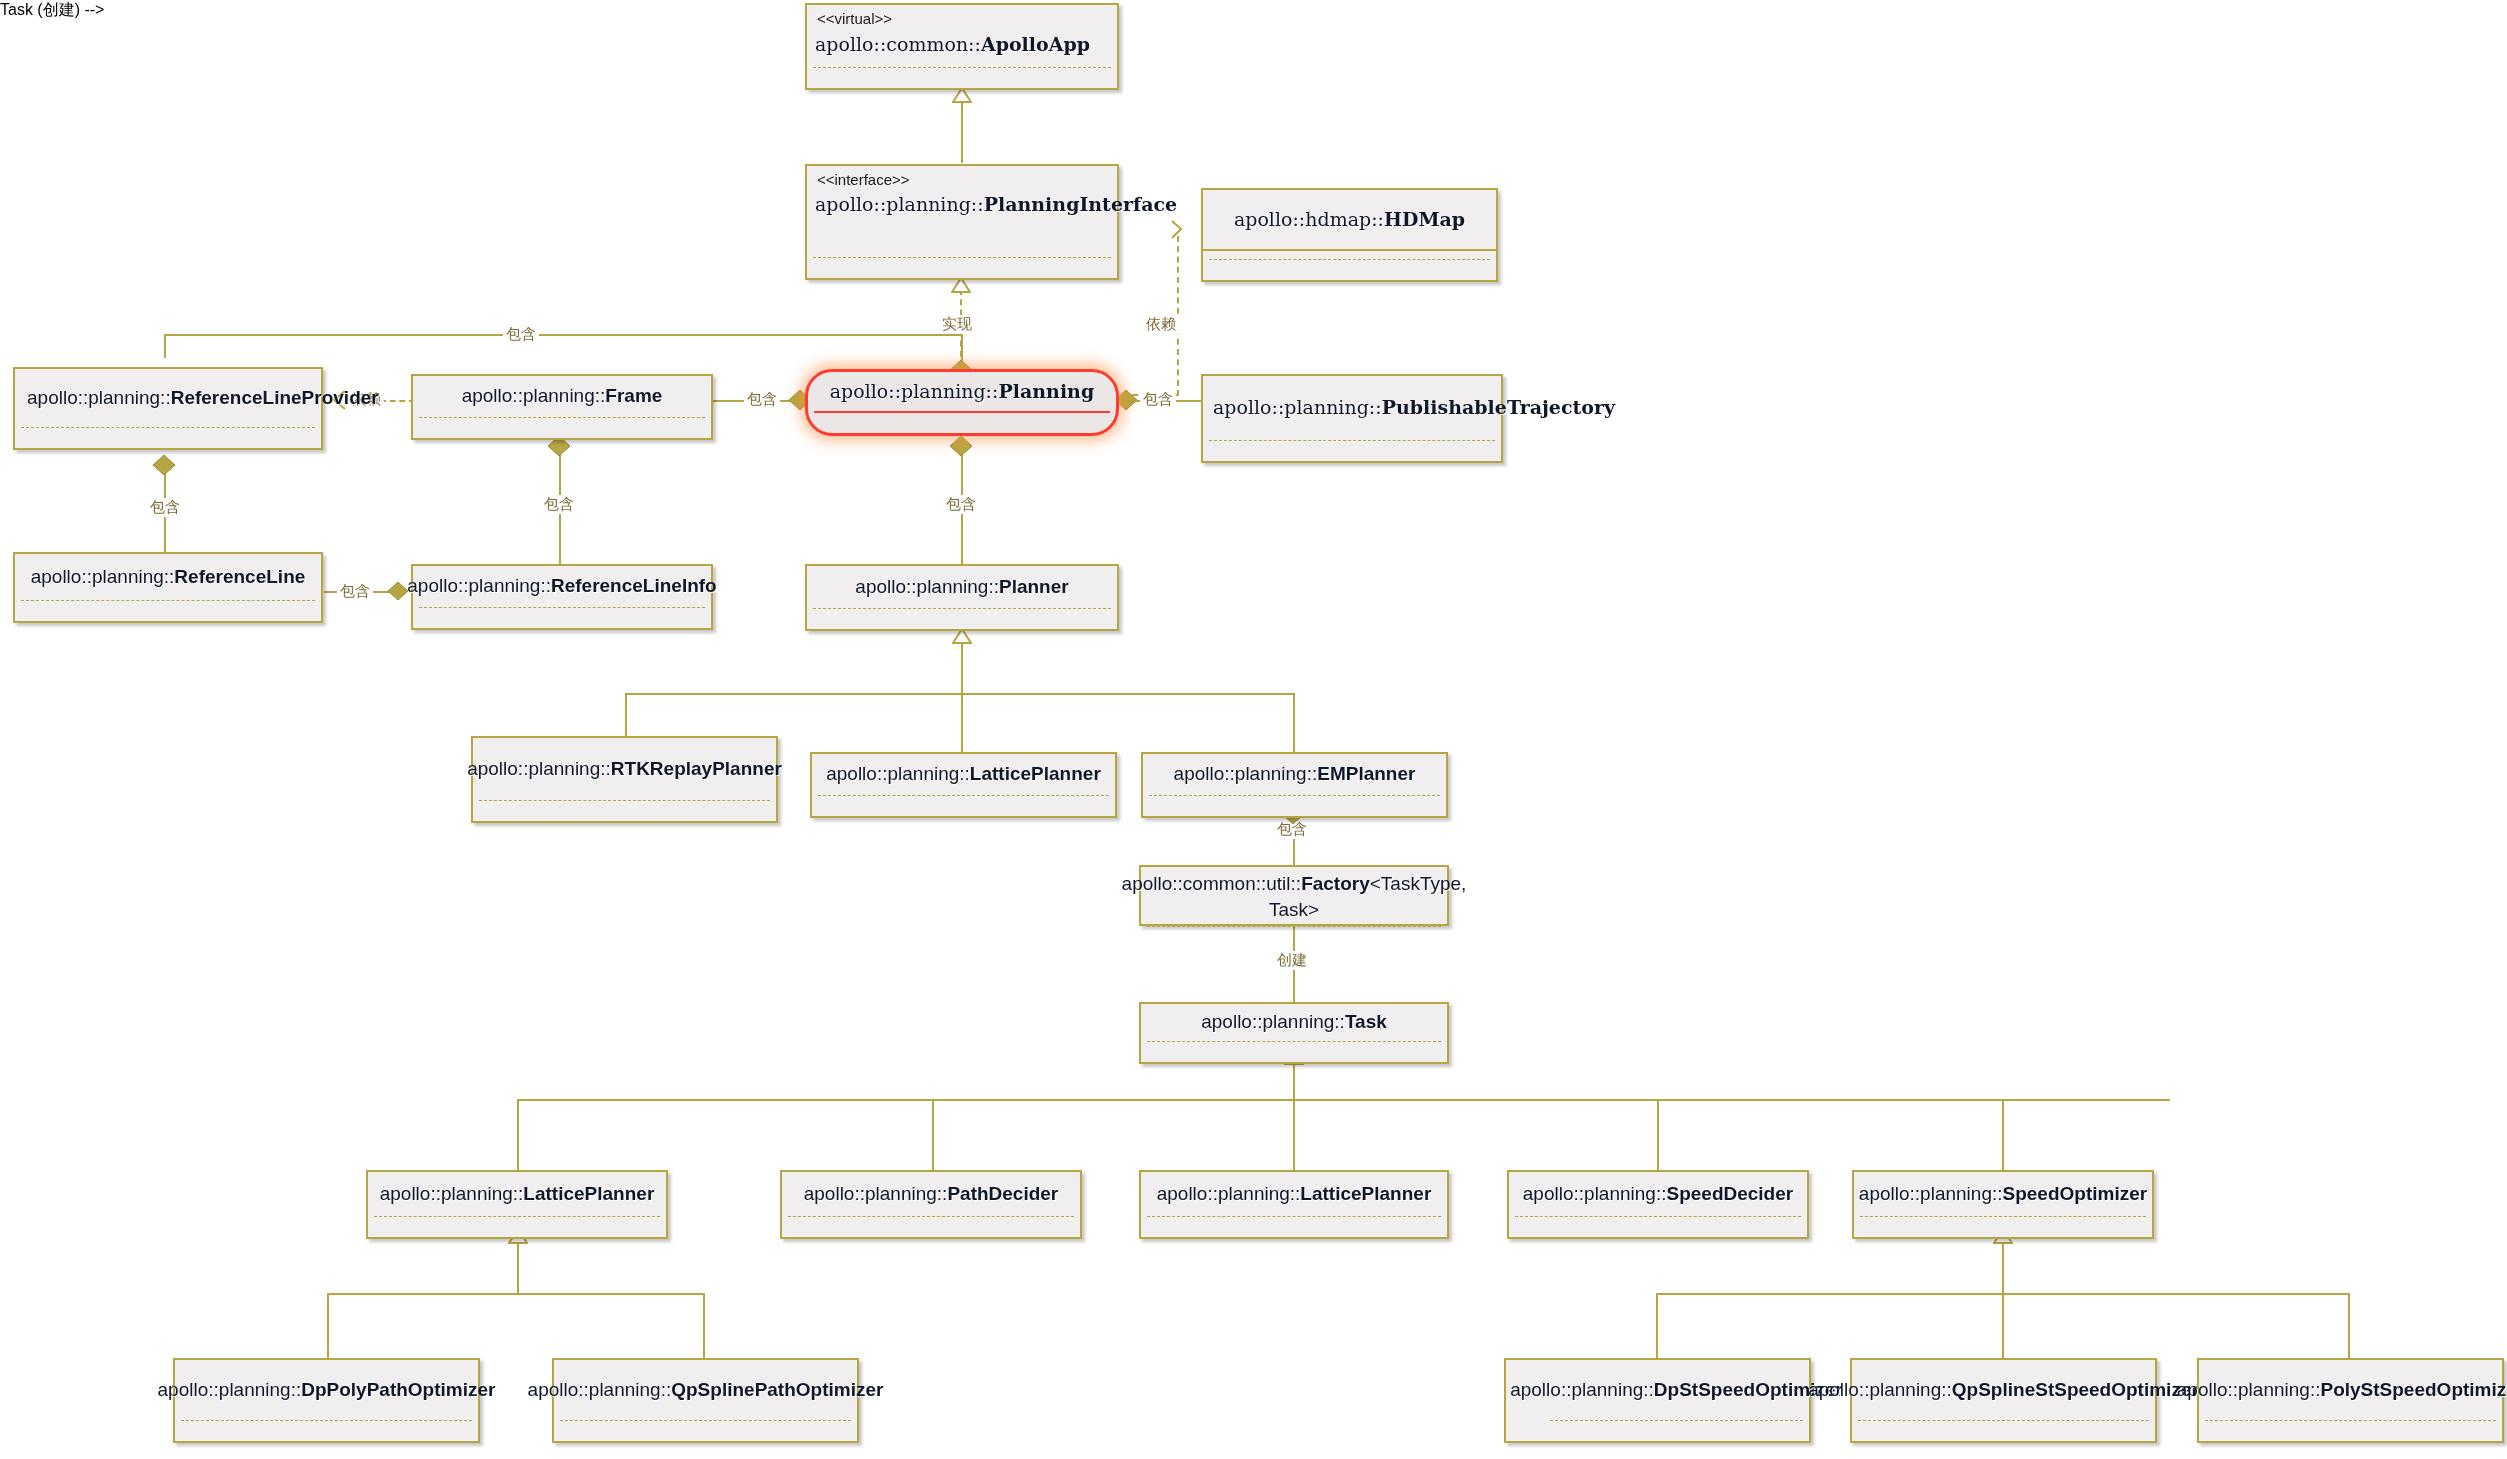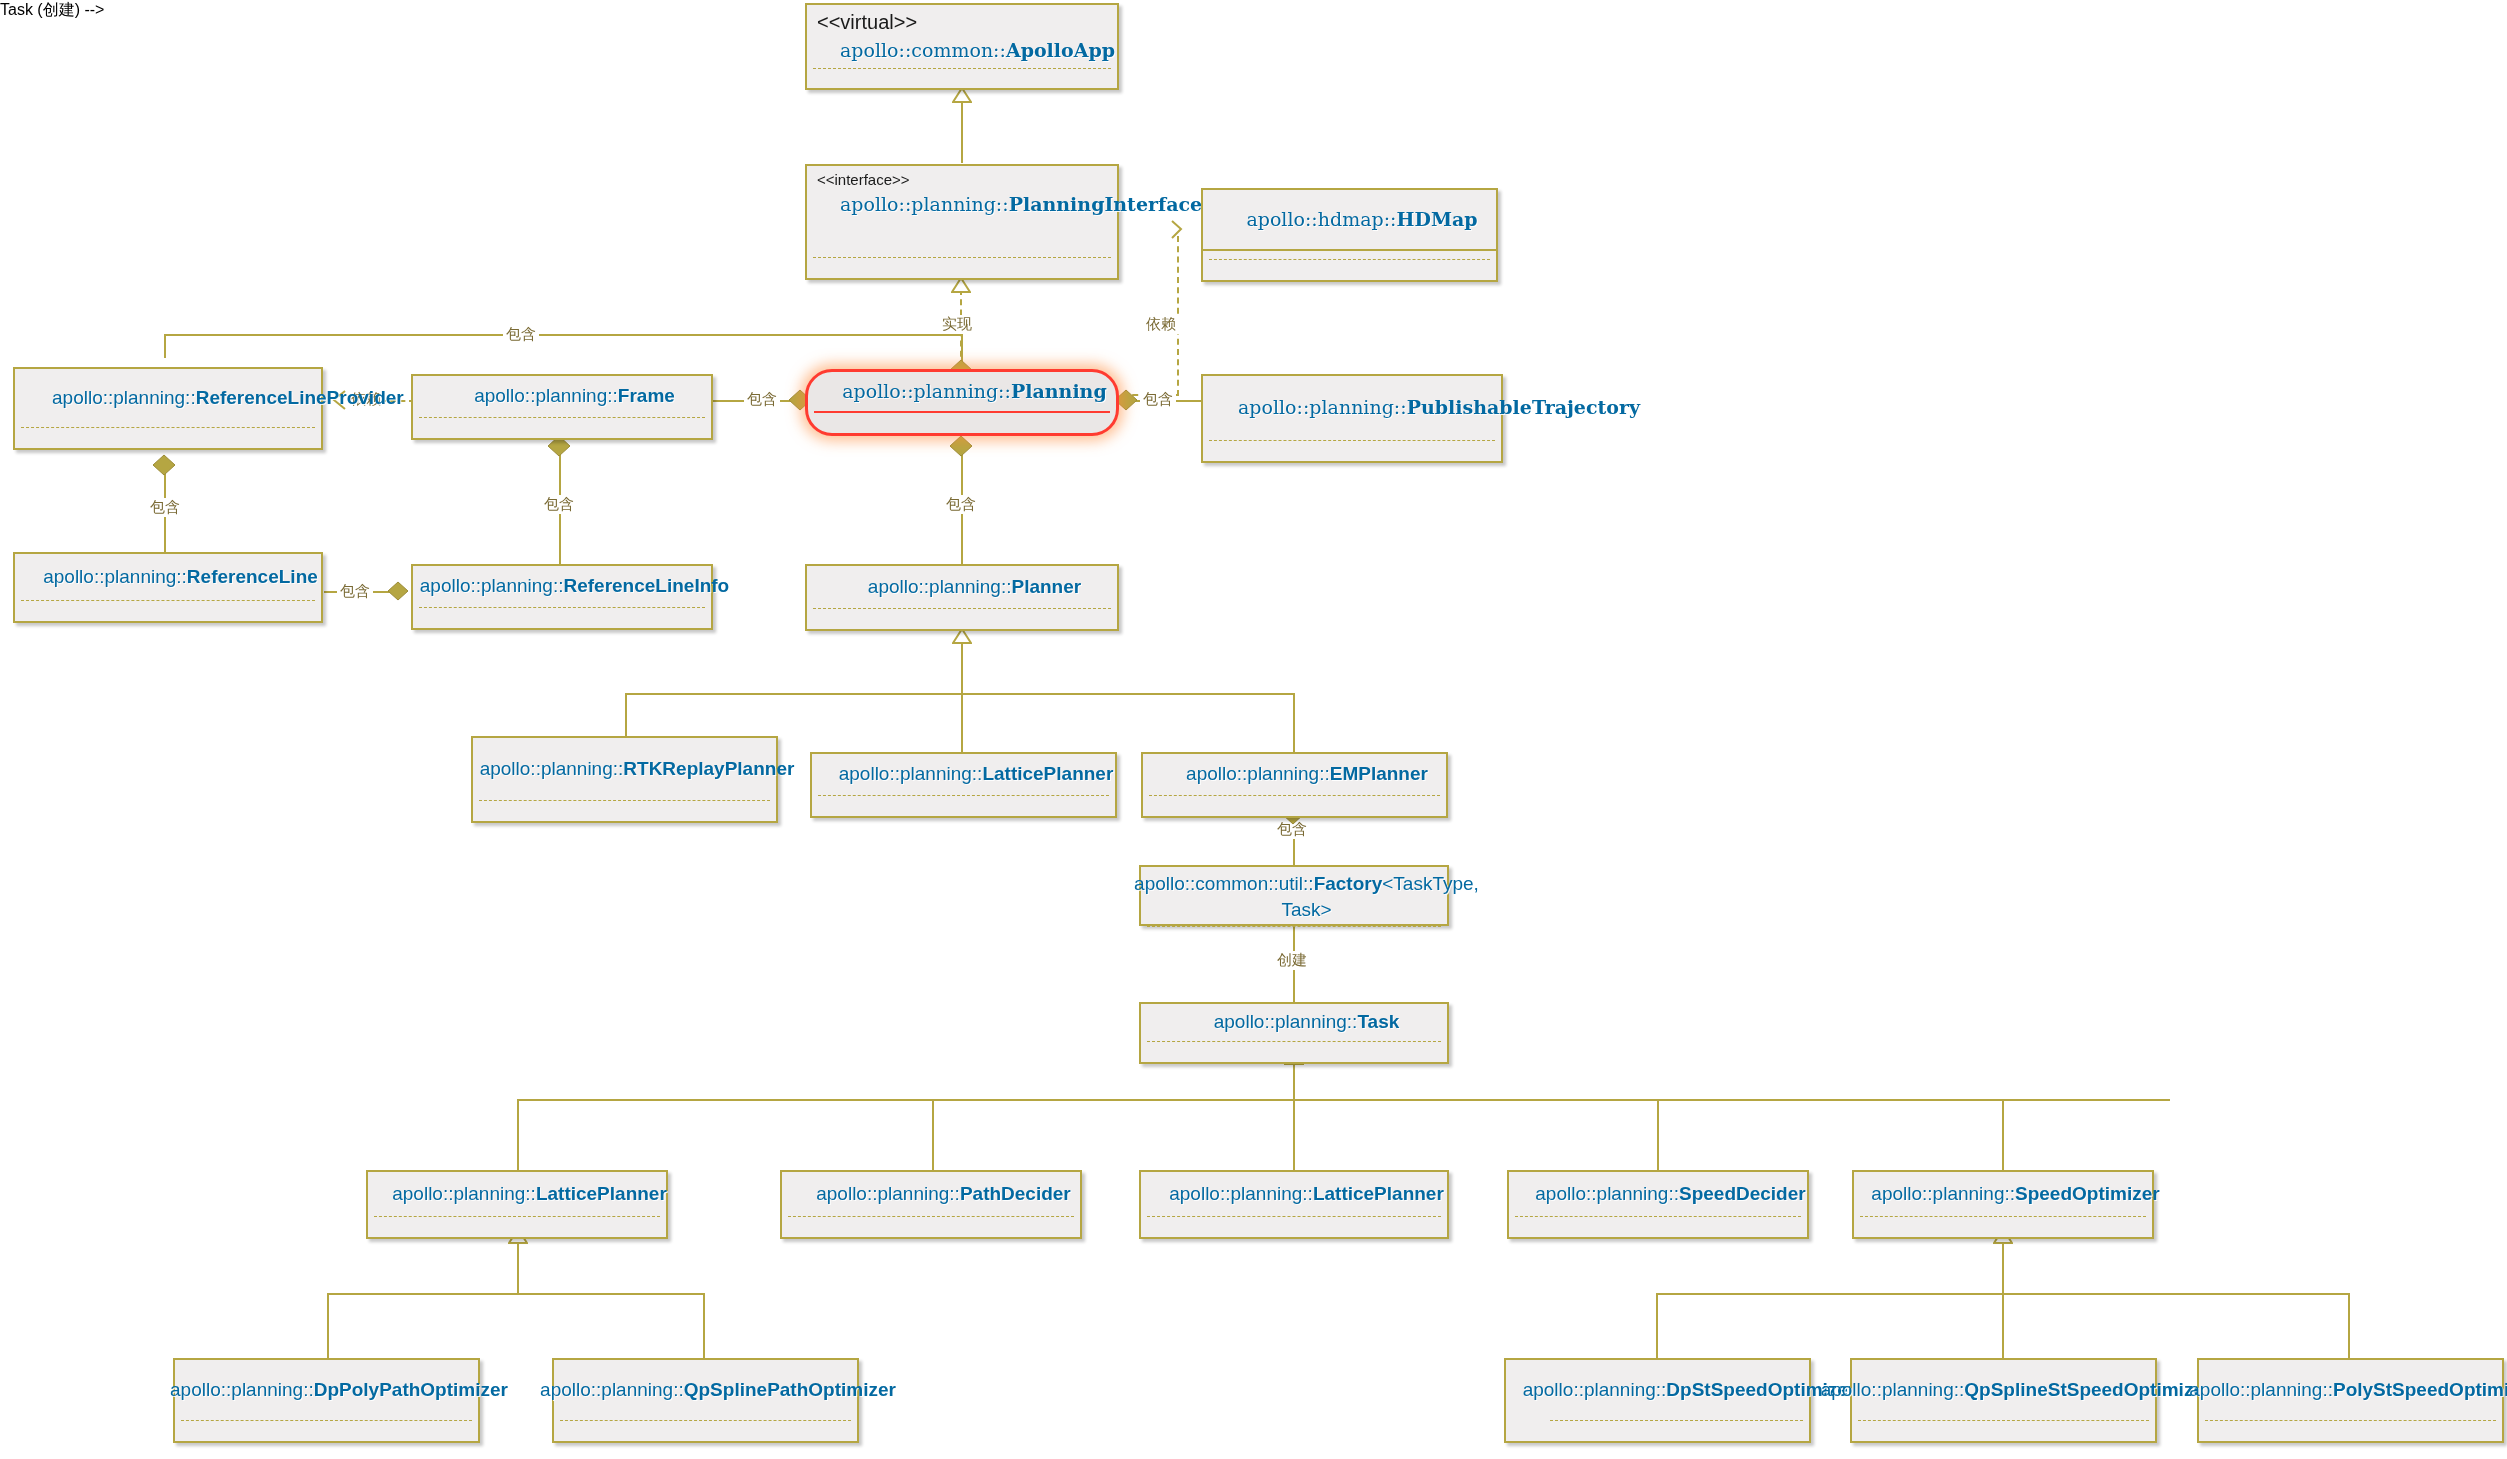--- a/index.html
+++ b/index.html
@@ -19,23 +19,22 @@
   }
   .node .title{
     flex:1 1 auto;
     display:flex;
     flex-direction:column;
     justify-content:center;
     align-items:center;
     padding:4px 8px;
     text-align:center;
     line-height:1.42;
-    color:#0369a1;
+    color:#0f172a;
     text-shadow:1px 1px 0 rgba(255,255,255,.9);
-    margin-left:25px;
   }
   .node .title .ns{font-weight:400;}
   .node .title .cls{font-weight:bold;}
   .node .stereo{
     font-size:16px;
     color:#1a1a1a;
     padding:4px 10px 0 10px;
     text-align:left;
     line-height:1.3;
   }
@@ -260,21 +259,21 @@
   <div class="ln h" style="left:1656px;top:1293px;width:693px;"></div>
   <div class="ln v" style="left:1656px;top:1293px;height:65px;"></div>
   <div class="ln v" style="left:2002px;top:1293px;height:65px;"></div>
   <div class="ln v" style="left:2348px;top:1293px;height:65px;"></div>
 
 
   
 
   
   <div class="node serif lefttitle" style="left:805px;top:3px;width:314px;height:87px;">
-    <div class="stereo" style="font-family:'Liberation Sans',sans-serif;font-size:20px;">&lt;&lt;virtual&gt;&gt;</div>
+    <div class="stereo" style="font-family:'Liberation Sans',sans-serif;font-size:15px;">&lt;&lt;virtual&gt;&gt;</div>
     <div class="title" style="font-size:19px;justify-content:flex-start;padding-top:2px;">
       <div><span class="ns">apollo::common::</span><span class="cls">ApolloApp</span></div>
     </div>
     <div class="compartment"></div>
   </div>
 
   
   <div class="node serif lefttitle" style="left:805px;top:164px;width:314px;height:116px;">
     <div class="stereo" style="font-family:'Liberation Sans',sans-serif;font-size:15px;">&lt;&lt;interface&gt;&gt;</div>
     <div class="title" style="font-size:19px;justify-content:flex-start;padding-top:2px;line-height:1.35;">

